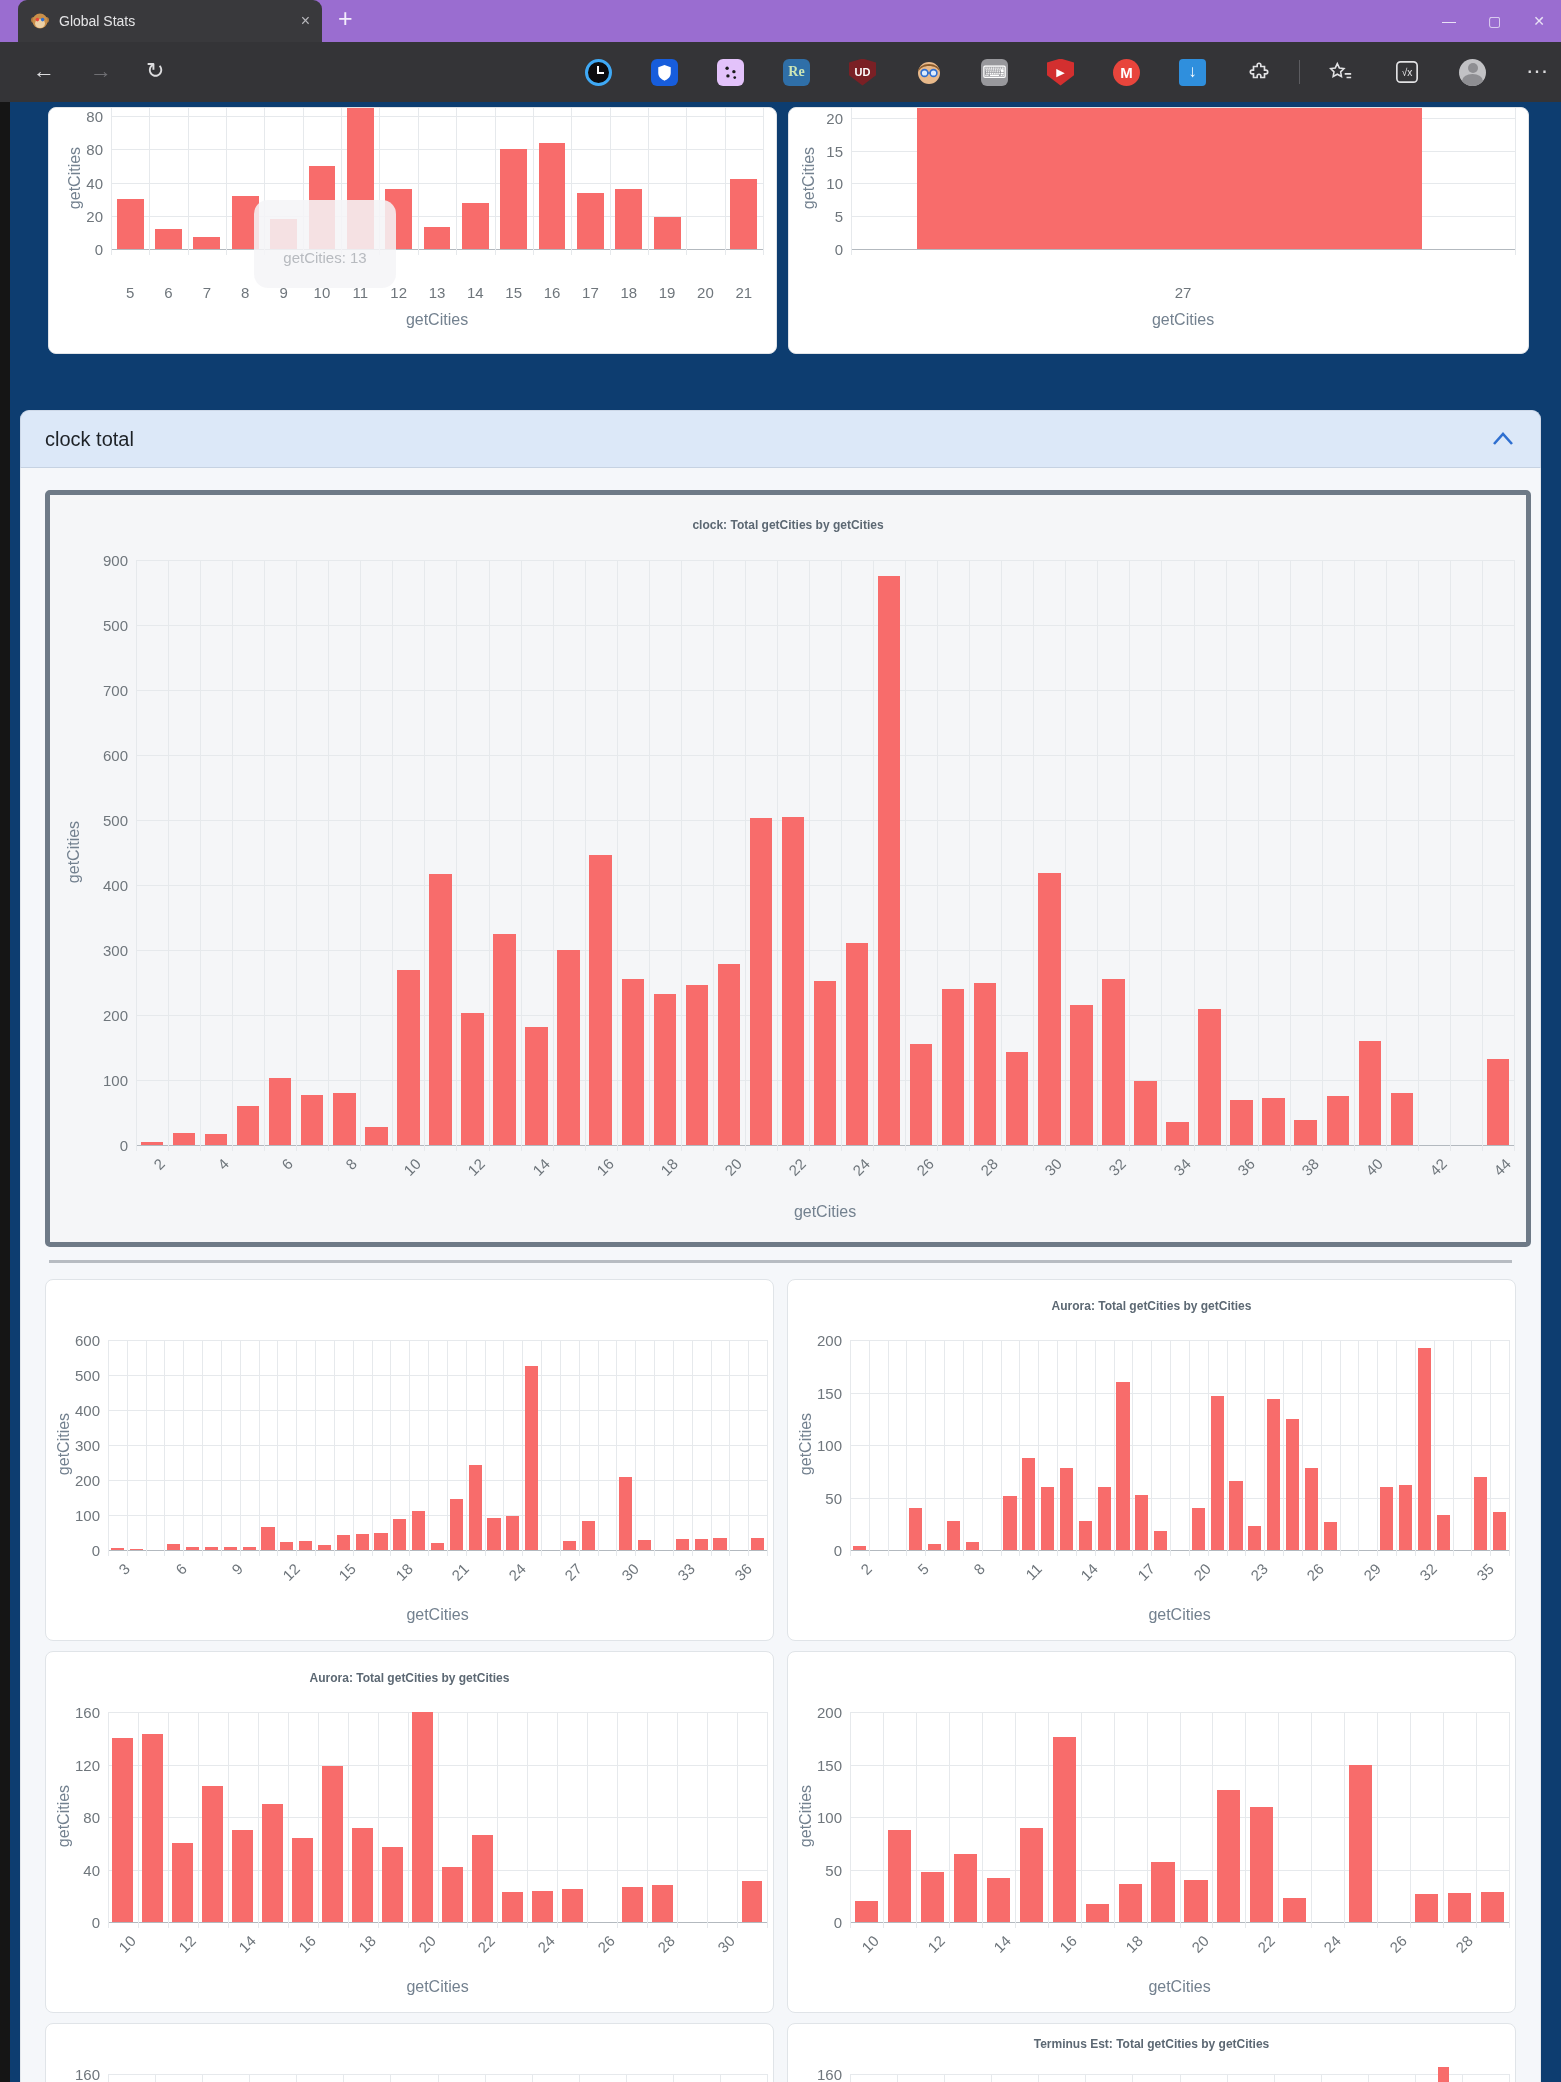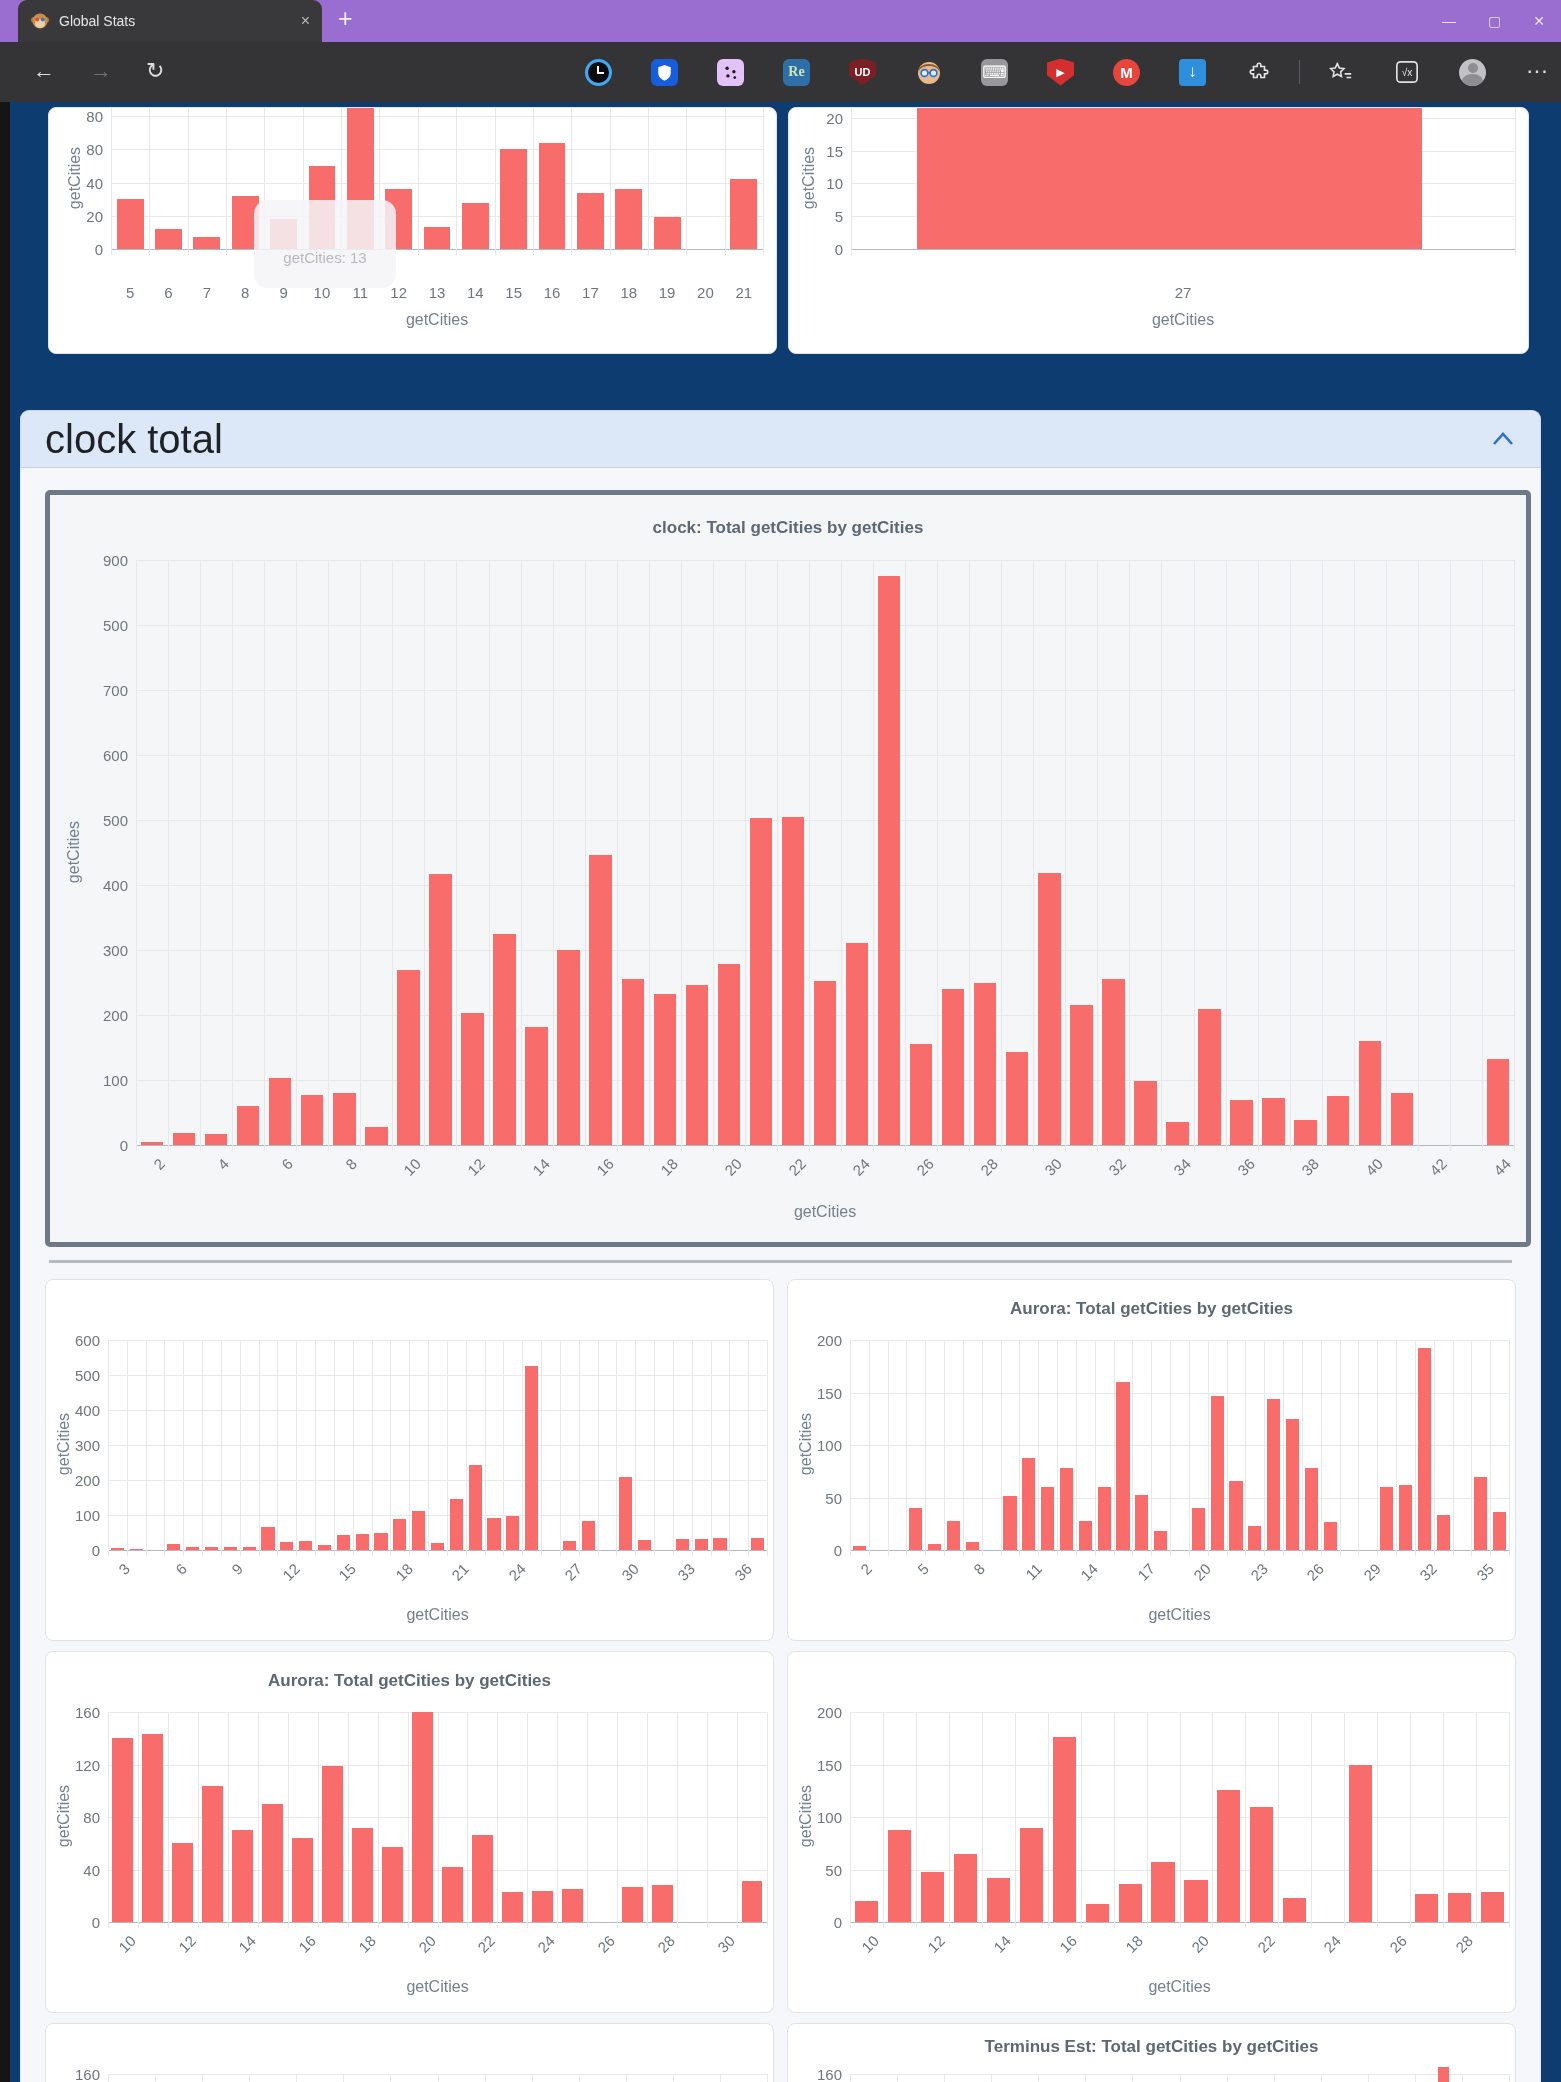--- a/index.html
+++ b/index.html
@@ -44,32 +44,32 @@
   .page{position:absolute;top:102px;left:0;width:1561px;height:1980px;background:#0d3d70;overflow:hidden}
   .left-strip{position:absolute;left:0;top:0;width:10px;height:100%;background:#151515}
   .top-row{position:absolute;left:48px;top:5px;display:flex;gap:11px}
   .card{background:#fff;border:1px solid #e0e4e8;border-radius:8px;position:relative;box-sizing:border-box}
   .top-card{overflow:hidden}
   #c-top-left{width:729px;height:247px}
   #c-top-right{width:741px;height:247px}
 
   .panel{position:absolute;left:20px;top:308px;width:1521px}
   .panel-head{height:58px;background:#dce8f8;border:1px solid #cdd8e8;border-bottom:1px solid #c6d2e2;border-radius:9px 9px 0 0;display:flex;align-items:center;padding:0 24px;box-sizing:border-box}
-  .panel-title{font-size:40px;color:#1e2227}
+  .panel-title{font-size:20px;color:#1e2227}
   .chev{margin-left:auto;cursor:pointer;display:flex}
   .panel-body{background:#f5f7fa;border:1px solid #e3e7ec;border-top:0;padding:22px 24px 60px;box-sizing:border-box}
   .big-card{width:1486px;height:757px;background:#f5f6f8;border:5px solid #6e7a87;border-radius:5px;box-sizing:border-box;position:relative}
   hr.divider{height:3px;background:#b7bcc2;border:0;margin:13px 4px 0}
   .grid{display:grid;grid-template-columns:1fr 1fr;gap:10px 13px;margin-top:16px}
   .small-card{height:362px;overflow:hidden}
   .partial-card{height:360px;overflow:hidden}
 
   
   .chart-root{position:absolute;inset:0}
-  .c-title{position:absolute;left:0;right:0;text-align:center;font-weight:bold;font-size:17px;color:#5c6873;white-space:nowrap}
+  .c-title{position:absolute;left:0;right:0;text-align:center;font-weight:bold;font-size:12px;color:#5c6873;white-space:nowrap}
   .ytick{position:absolute;font-size:15px;color:#6f767c;text-align:right;width:46px}
   .xflat{position:absolute;font-size:15px;color:#6f767c;text-align:center}
   .xrot{position:absolute;width:80px;text-align:right;font-size:15px;color:#6f767c;transform:rotate(-45deg);transform-origin:100% 0;white-space:nowrap}
   .grid-h{position:absolute;height:1px;background:#e6e9ec}
   .grid-h.zero{background:#b3b9bf}
   .grid-v{position:absolute;width:1px;background:#e6e9ec}
   .bar{position:absolute;background:var(--bar,#f86c6b)}
   .ylab{position:absolute;font-size:16px;color:#73818f;transform:rotate(-90deg);white-space:nowrap;width:130px;text-align:center}
   .xlab{position:absolute;font-size:16px;color:#73818f;text-align:center}
   .ghost-tooltip{position:absolute;left:205px;top:92px;width:142px;height:88px;border-radius:14px;background:rgba(244,245,247,.86);color:#b7babf;font-size:15px;display:flex;align-items:flex-end;justify-content:center;padding-bottom:22px;box-sizing:border-box;pointer-events:none}

